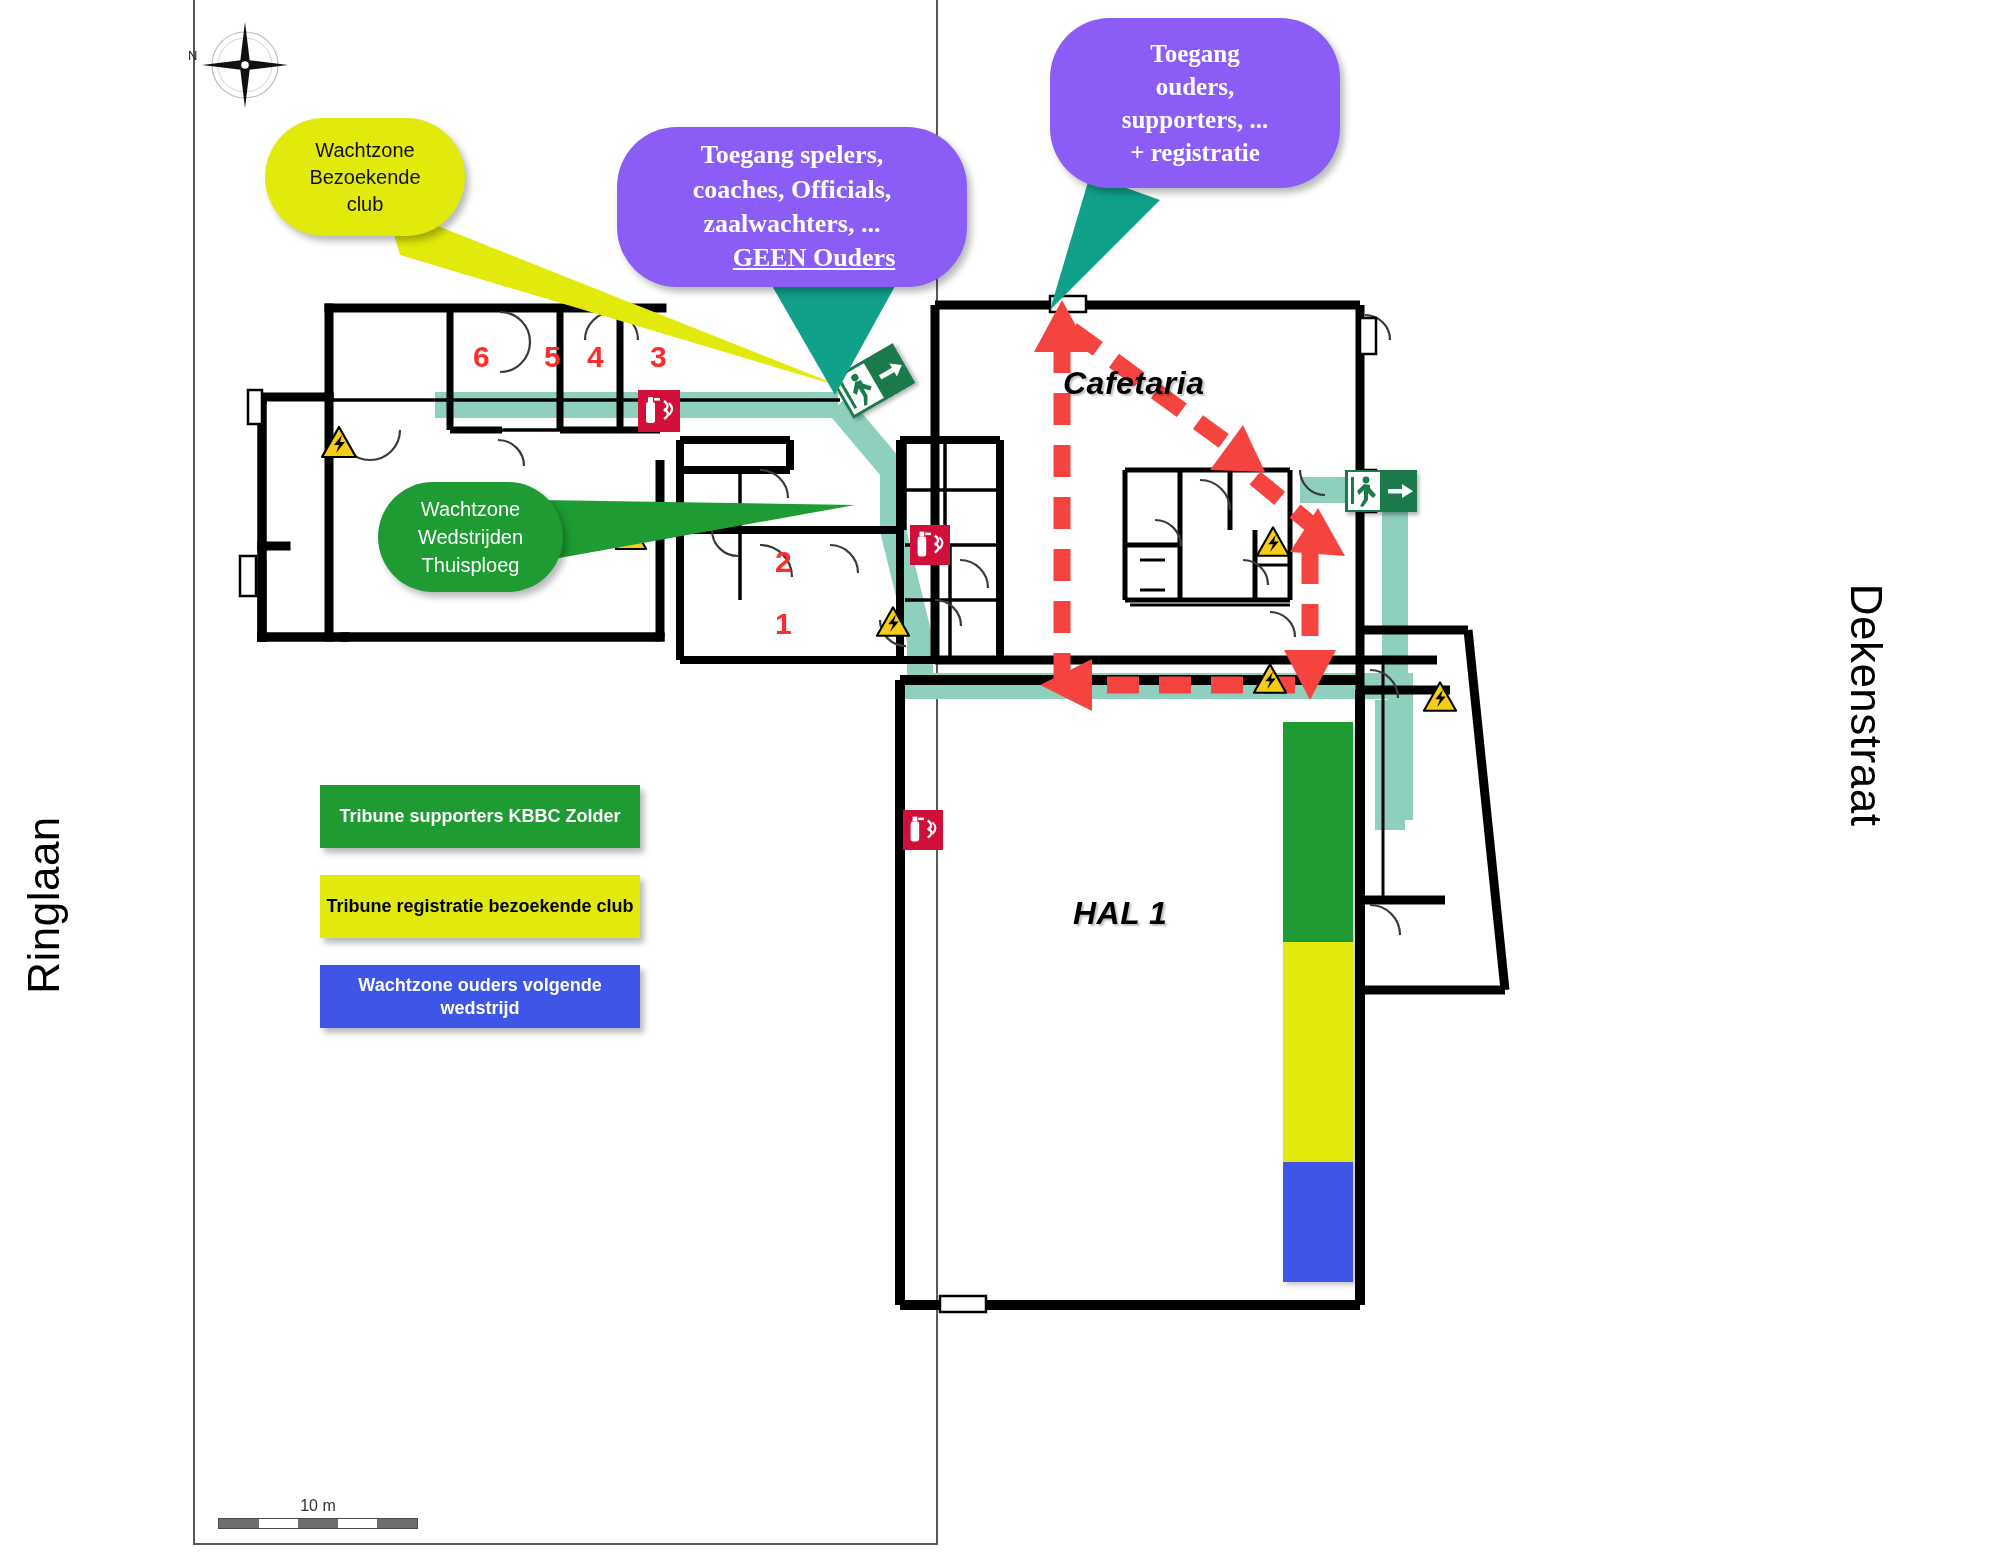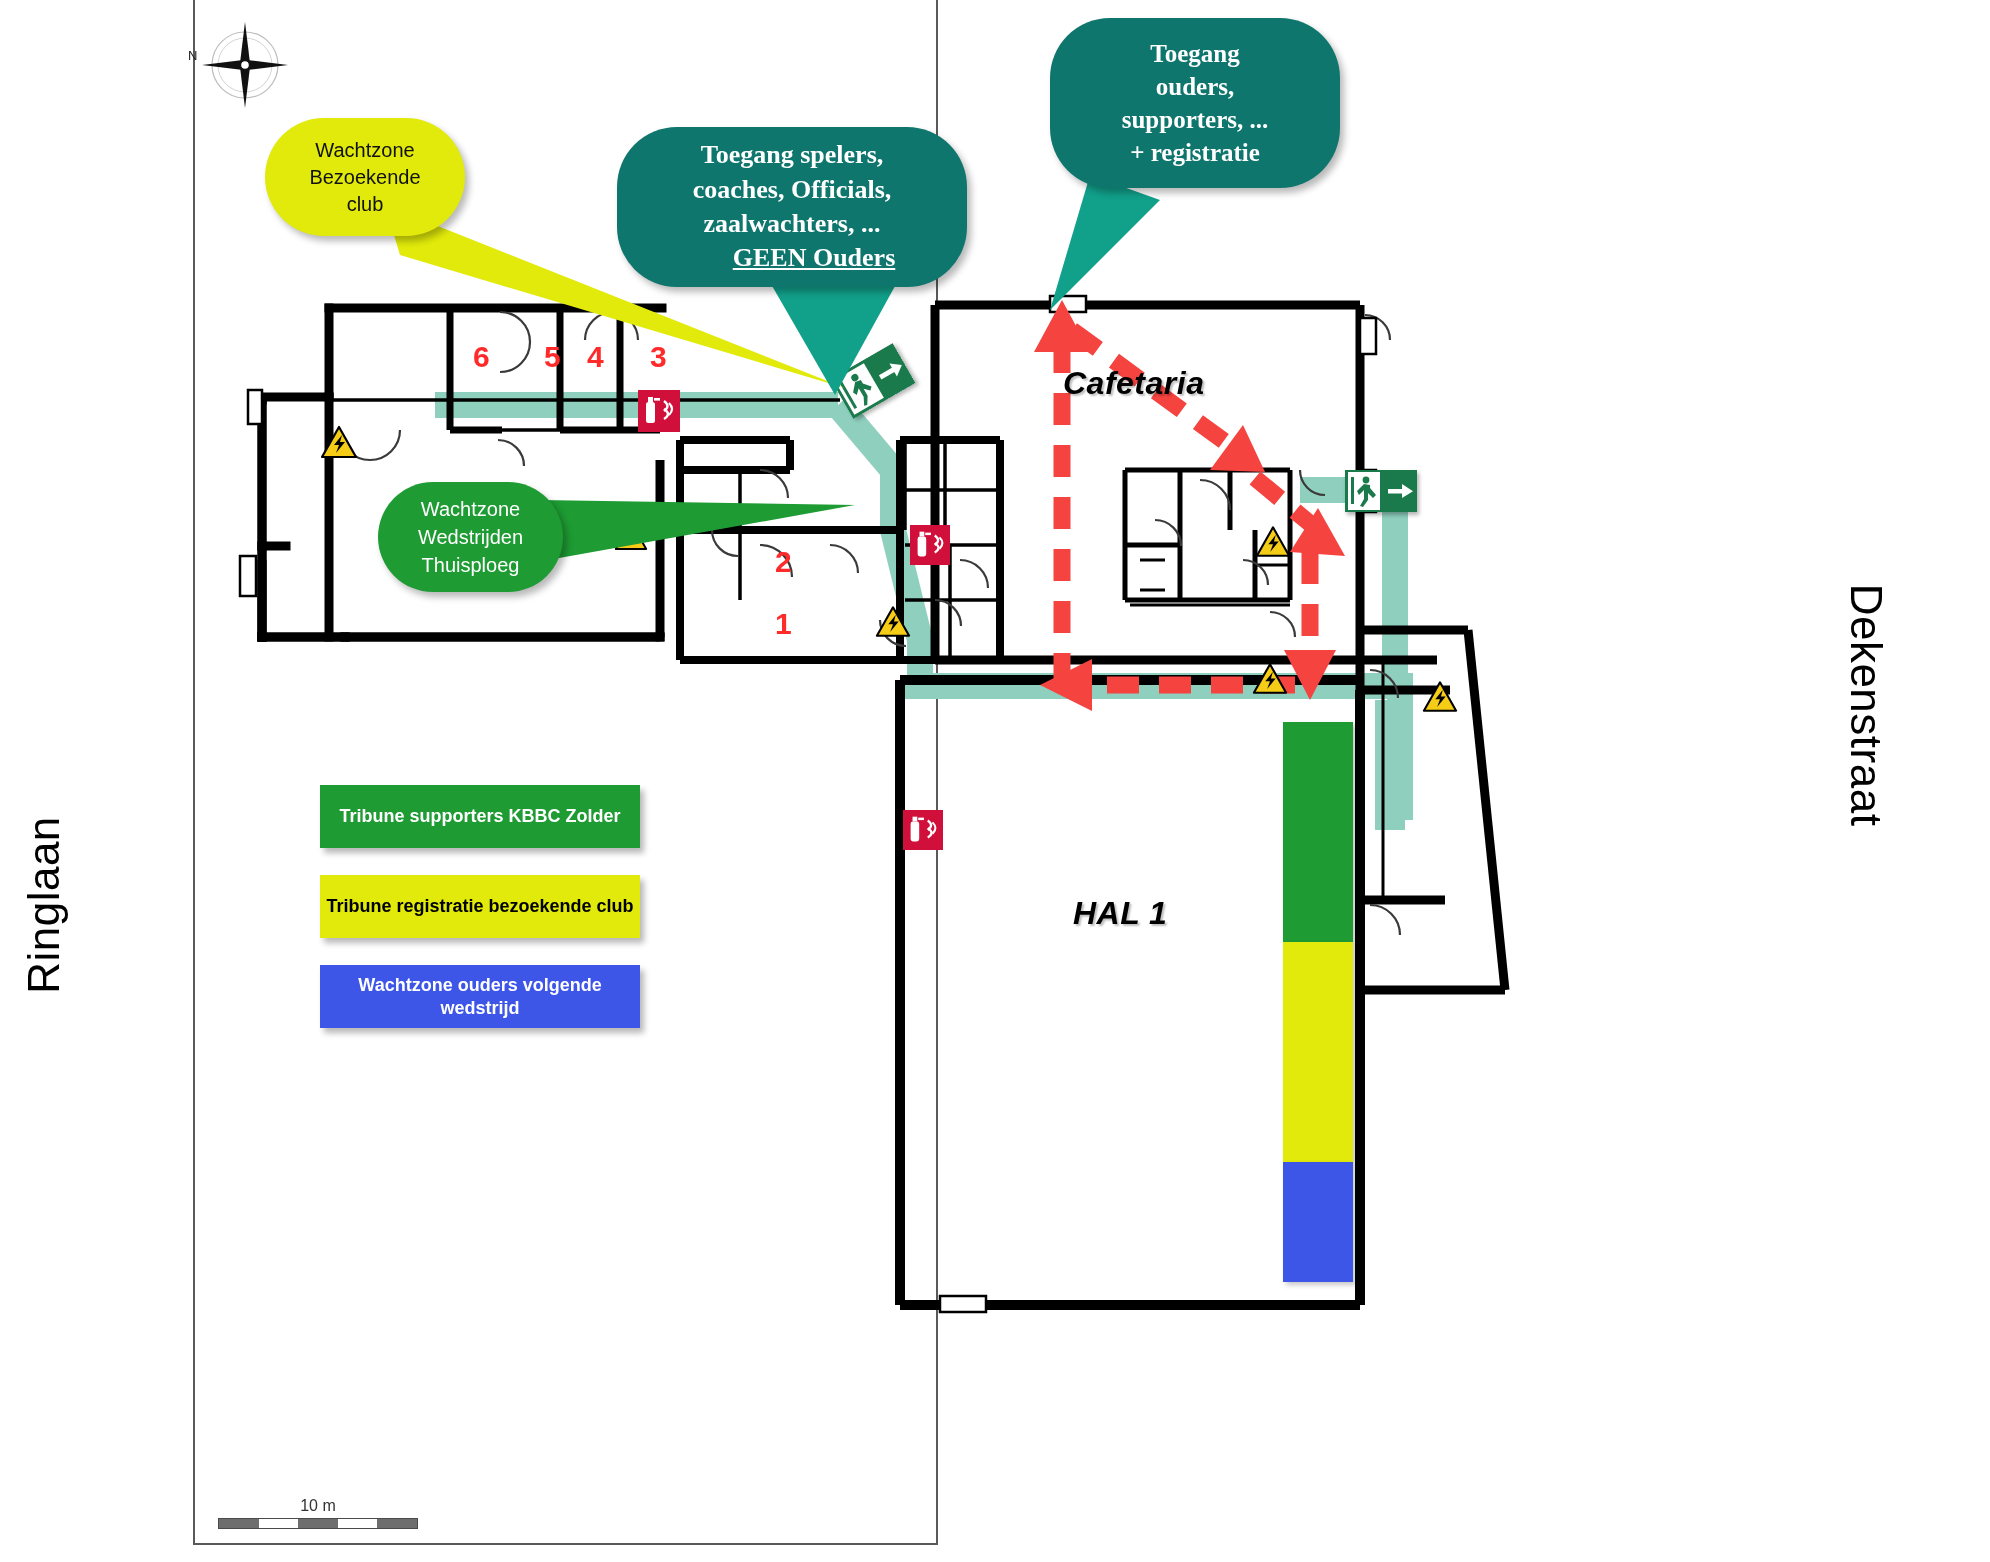--- a/index.html
+++ b/index.html
@@ -35,21 +35,21 @@
   
   .callout{
     position:absolute;border-radius:60px;
     display:flex;align-items:center;justify-content:center;
     text-align:center;box-sizing:border-box;
     box-shadow:4px 5px 7px rgba(0,0,0,0.28);
     z-index:40;
   }
   .callout.yellow{background:#E1EA0A;color:#111;font-size:20px;line-height:1.35;
     font-family:"Liberation Sans",sans-serif;}
-  .callout.teal{background:#0f766e;color:#ffffff;
+  .callout.teal{background:#8b5cf6;color:#ffffff;
     font-family:"Liberation Serif",serif;font-size:26px;line-height:1.32;font-weight:600;}
   .callout.teal.small{font-size:25px;}
   .callout.darkgreen{background:#1E9B33;color:#fff;font-size:20px;line-height:1.4;
     font-family:"Liberation Sans",sans-serif;}
   .callout u{margin-left:44px;}
 
   
 
   
   .legend{position:absolute;left:320px;top:785px;width:320px;z-index:35;}

